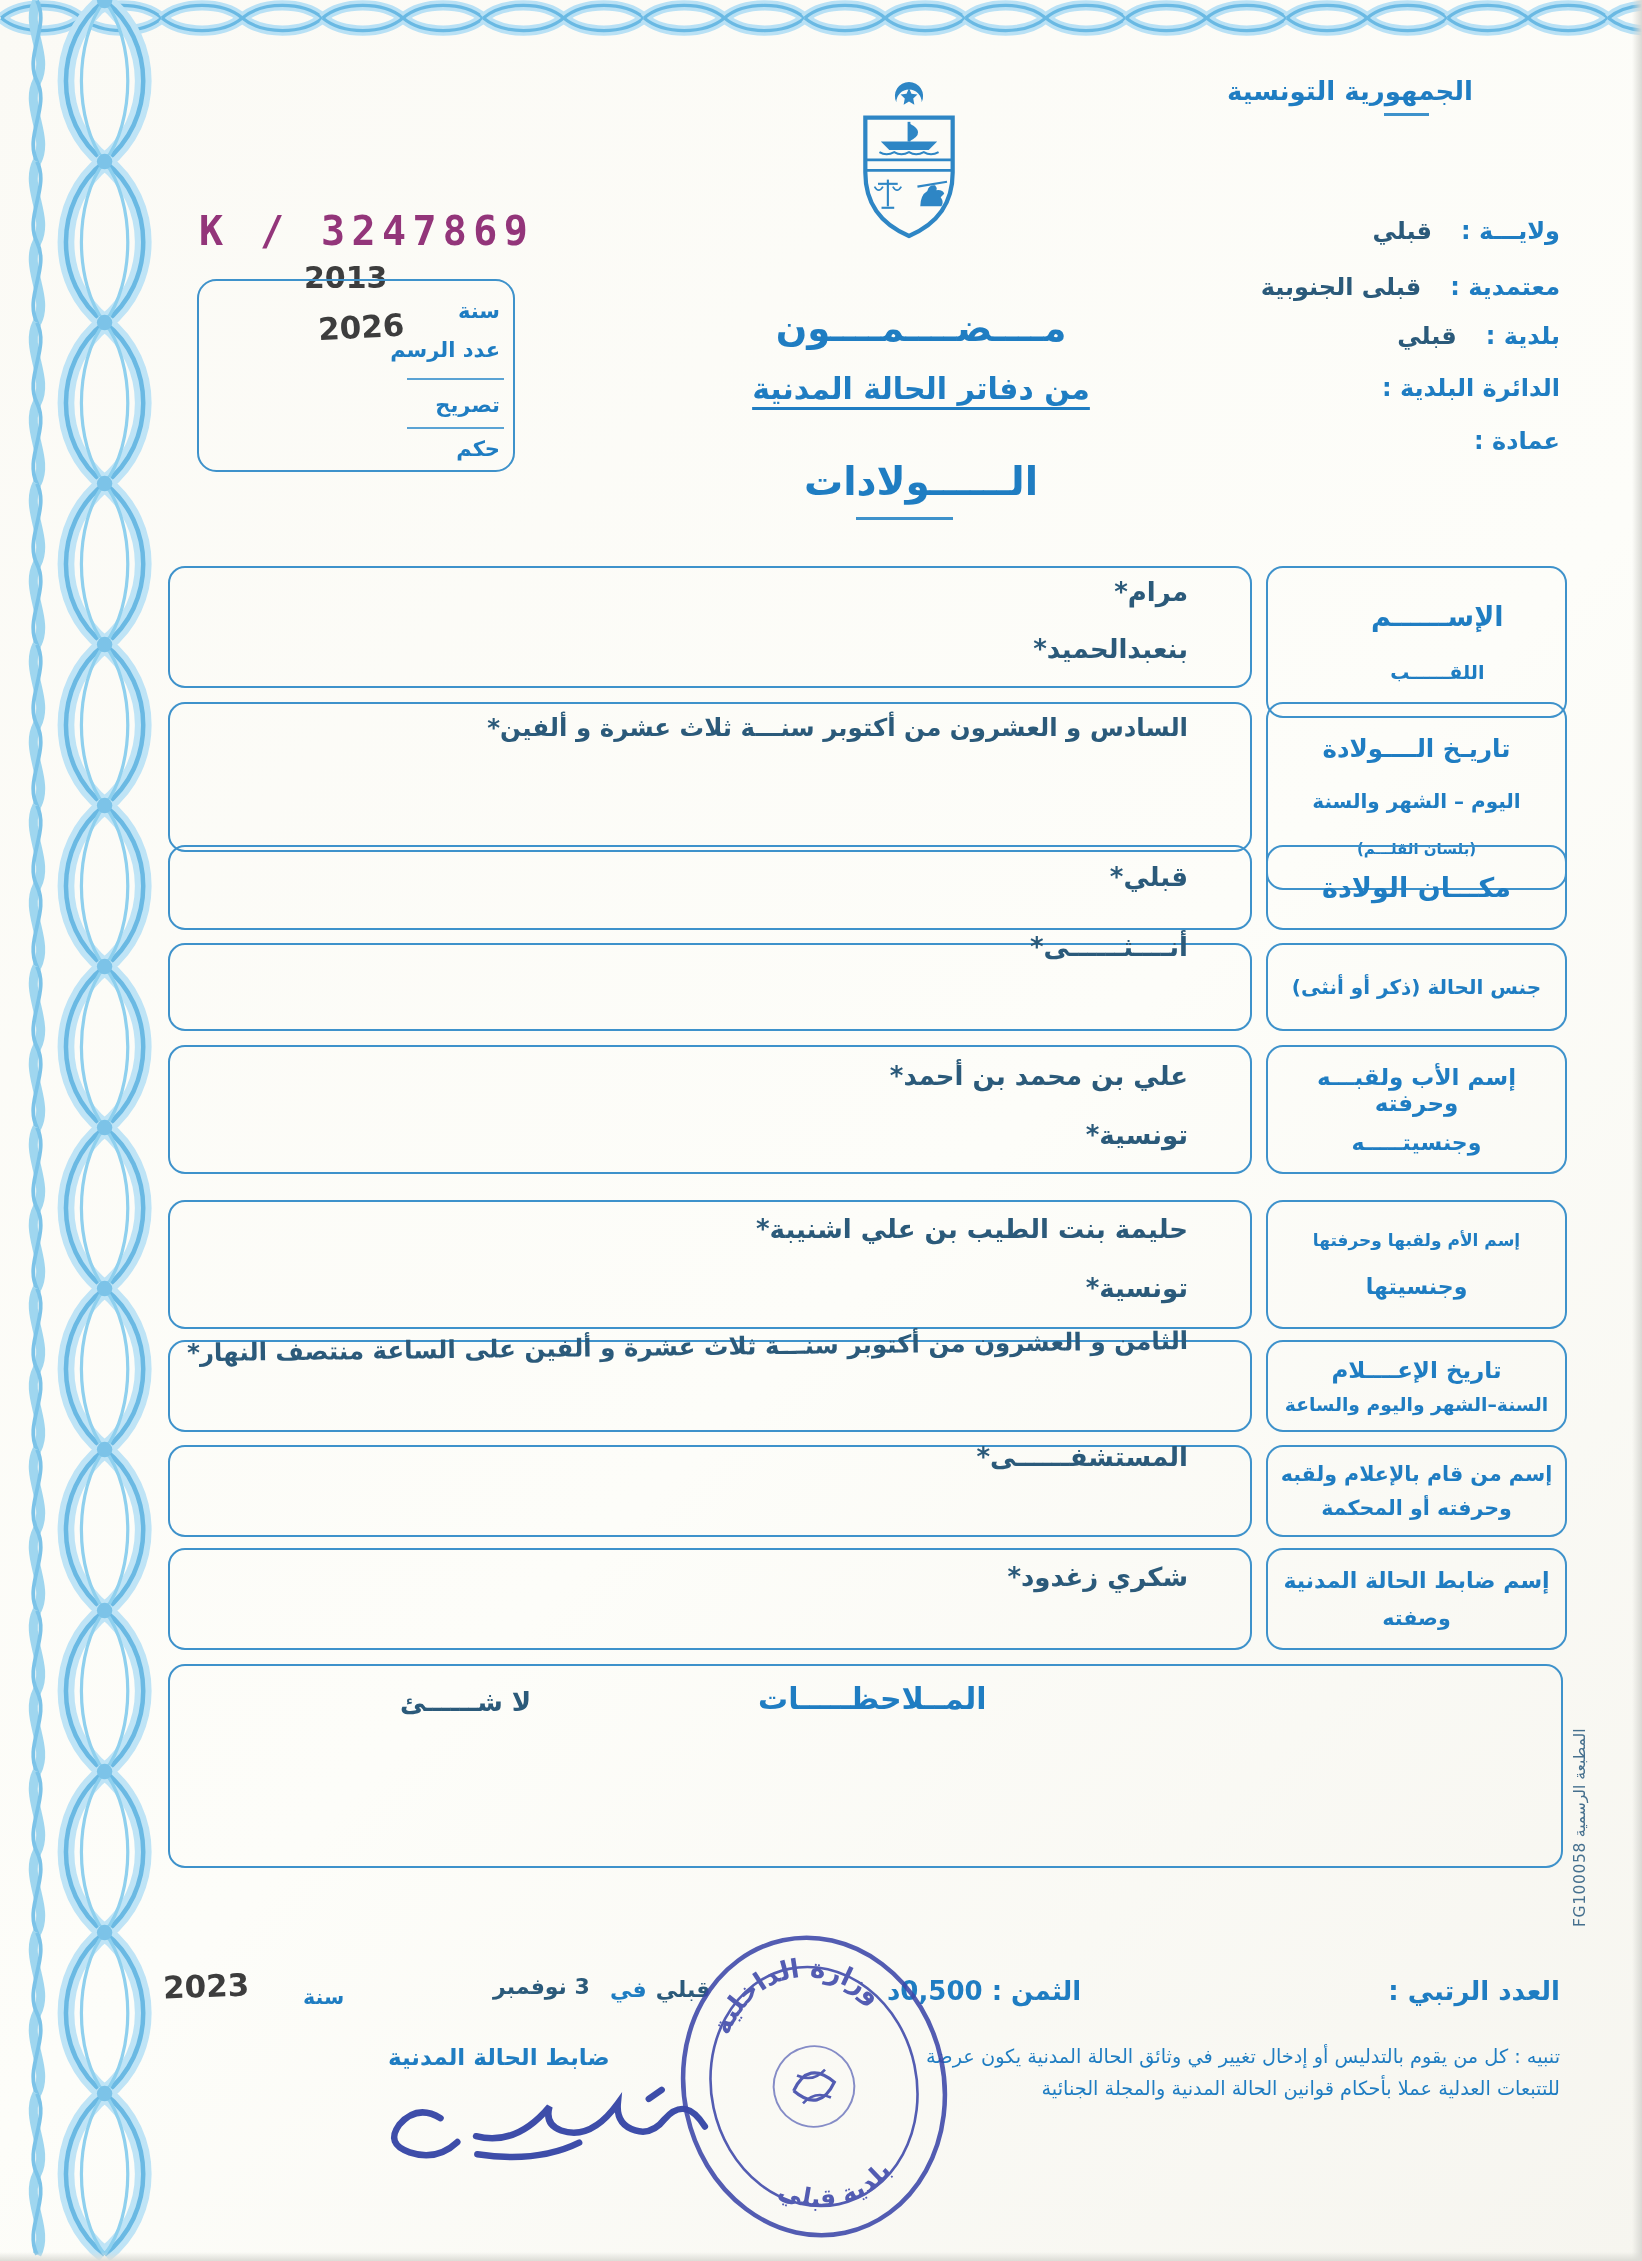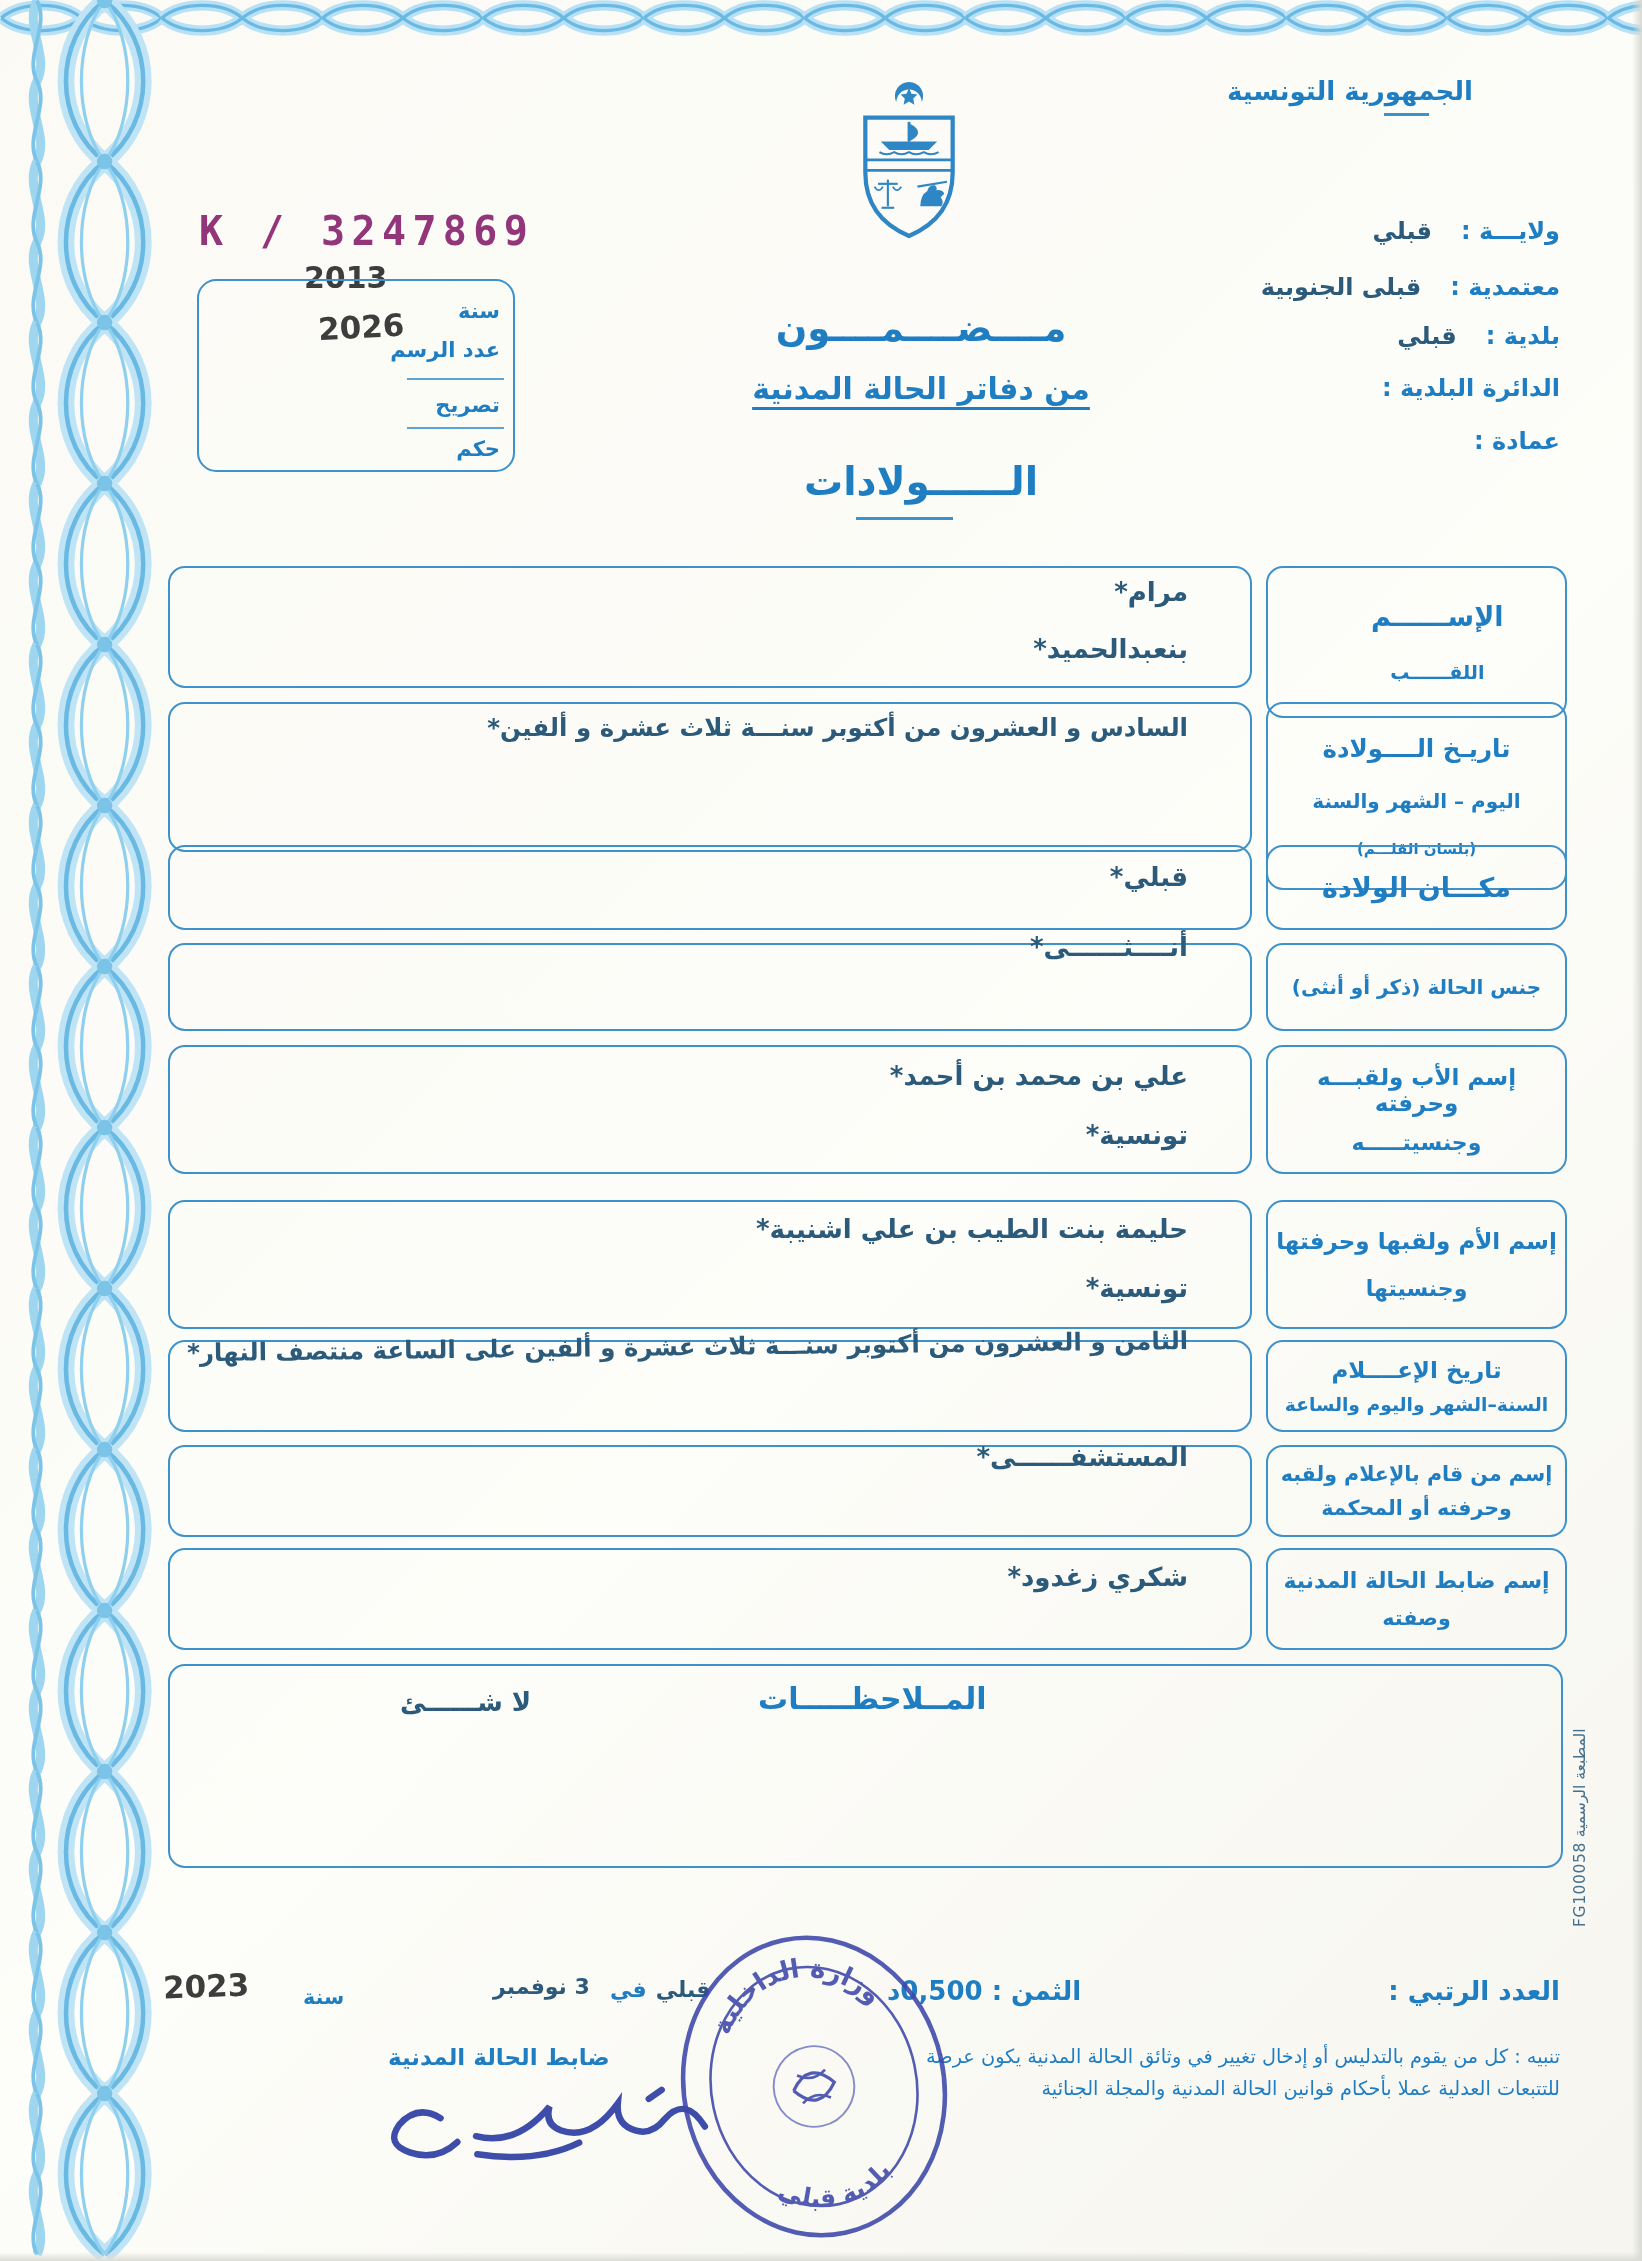--- a/index.html
+++ b/index.html
@@ -177,21 +177,21 @@
     <div class="lbl" style="font-size:27px;">مكـــان الولادة</div>
   </div>
   <div class="cell label-cell" style="top:943px;height:88px;">
     <div class="lbl" style="font-size:20px;">جنس الحالة (ذكر أو أنثى)</div>
   </div>
   <div class="cell label-cell" style="top:1045px;height:129px;">
     <div class="lbl" style="font-size:23px;">إسم الأب ولقبـــه وحرفته</div>
     <div class="lbl" style="font-size:22px;">وجنسيتـــــه</div>
   </div>
   <div class="cell label-cell" style="top:1200px;height:129px;">
-    <div class="lbl" style="font-size:23px;">إسم الأم ولقبها وحرفتها</div>
+    <div class="lbl" style="font-size:17px;">إسم الأم ولقبها وحرفتها</div>
     <div class="lbl" style="font-size:22px;">وجنسيتها</div>
   </div>
   <div class="cell label-cell" style="top:1340px;height:92px;">
     <div class="lbl" style="font-size:23px;">تاريخ الإعــــلام</div>
     <div class="lbl" style="font-size:18.7px;">السنة–الشهر واليوم والساعة</div>
   </div>
   <div class="cell label-cell" style="top:1445px;height:92px;">
     <div class="lbl" style="font-size:20.6px;">إسم من قام بالإعلام ولقبه</div>
     <div class="lbl" style="font-size:20.6px;">وحرفته أو المحكمة</div>
   </div>

